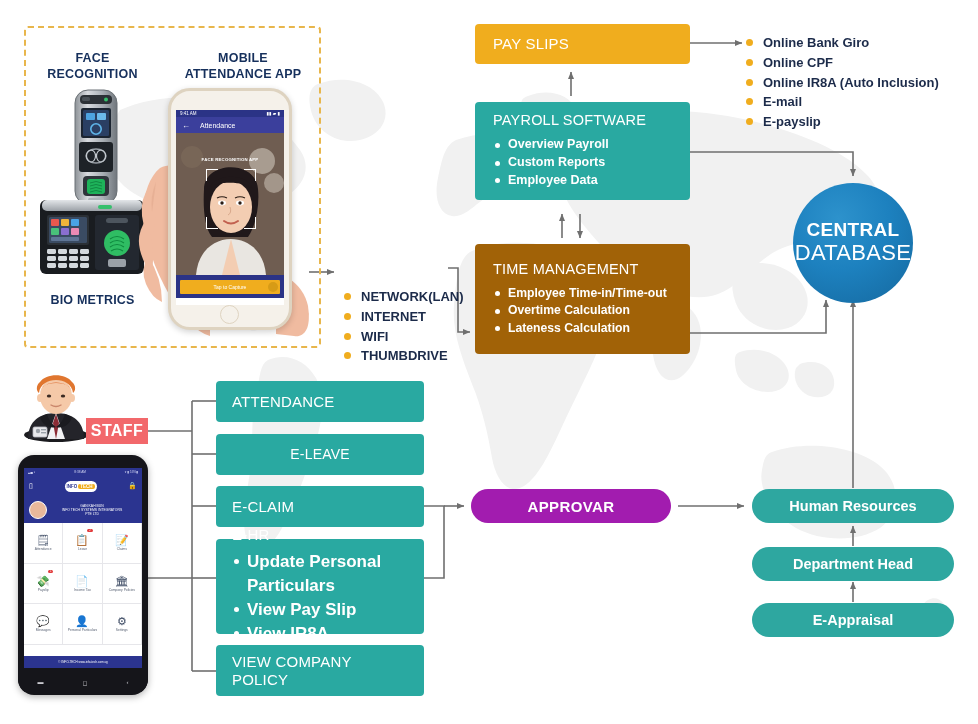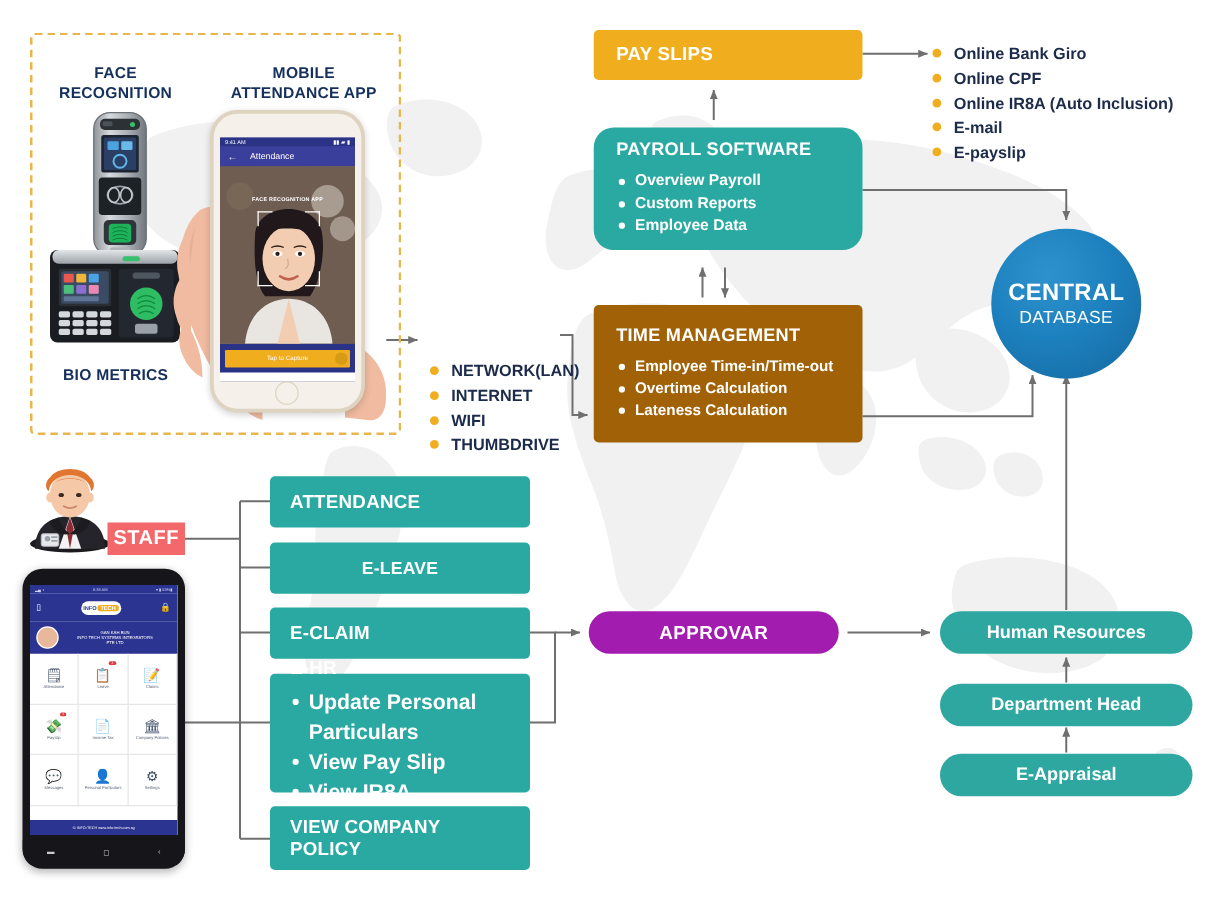--- a/index.html
+++ b/index.html
@@ -31,21 +31,21 @@
     border-radius:4px;
     color:#ffffff;
     display:flex;
     flex-direction:column;
     justify-content:center;
   }
   .card.teal{background:#29A9A1;}
   .card.orange{background:#F0AD1E;}
   .card.red{background:#a16207;justify-content:center;}
   .card .card-title{
-    font-weight:bold;
+    font-weight:normal;
     letter-spacing:.2px;
     line-height:1.18;
   }
   .card ul{list-style:none;margin:0;padding:0;}
   .card li{
     position:relative;
     padding-left:15px;
     font-weight:bold;
     line-height:1.42;
   }
@@ -93,21 +93,21 @@
   #wires{position:absolute;left:0;top:0;width:978px;height:724px;pointer-events:none;}
 
   
   .db-circle{
     border-radius:50%;
     background:radial-gradient(circle at 38% 30%, #2d92cc 0%, #1d81bf 45%, #15689e 100%);
     display:flex;flex-direction:column;align-items:center;justify-content:center;
     color:#fff;text-align:center;
   }
   .db-circle .l1{font-weight:bold;font-size:19px;letter-spacing:.3px;line-height:1.05;}
-  .db-circle .l2{font-weight:normal;font-size:14px;letter-spacing:.3px;line-height:1.2;}
+  .db-circle .l2{font-weight:normal;font-size:22px;letter-spacing:.3px;line-height:1.2;}
 
   
   .fr-device{position:absolute;}
   .bio-device{position:absolute;}
 
   
   .phone-top{
     position:absolute;background:#f5f1ea;border:3px solid #ded3c0;
     border-radius:22px;box-shadow:0 2px 6px rgba(0,0,0,.18);overflow:hidden;
   }
@@ -420,21 +420,21 @@
   </div>
 
   <ul class="abs ylist" style="left:746px;top:33px;">
     <li>Online Bank Giro</li>
     <li>Online CPF</li>
     <li>Online IR8A (Auto Inclusion)</li>
     <li>E-mail</li>
     <li>E-payslip</li>
   </ul>
 
-  <div class="abs card teal" style="left:475px;top:102px;width:215px;height:98px;padding:10px 18px;border-radius:16px;">
+  <div class="abs card teal" style="left:475px;top:102px;width:215px;height:98px;padding:10px 18px;">
     <div class="card-title" style="font-size:14.5px;margin-bottom:7px;">PAYROLL SOFTWARE</div>
     <ul style="font-size:12.5px;">
       <li>Overview Payroll</li>
       <li>Custom Reports</li>
       <li>Employee Data</li>
     </ul>
   </div>
 
   <div class="abs card red" style="left:475px;top:244px;width:215px;height:110px;padding:10px 18px;">
     <div class="card-title" style="font-size:14.5px;margin-bottom:7px;">

